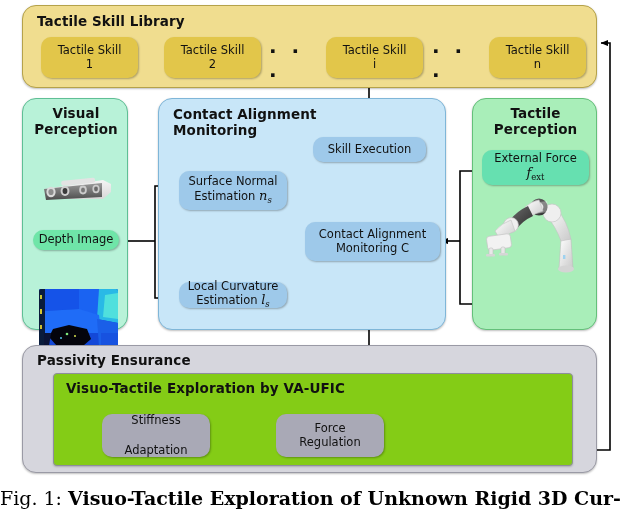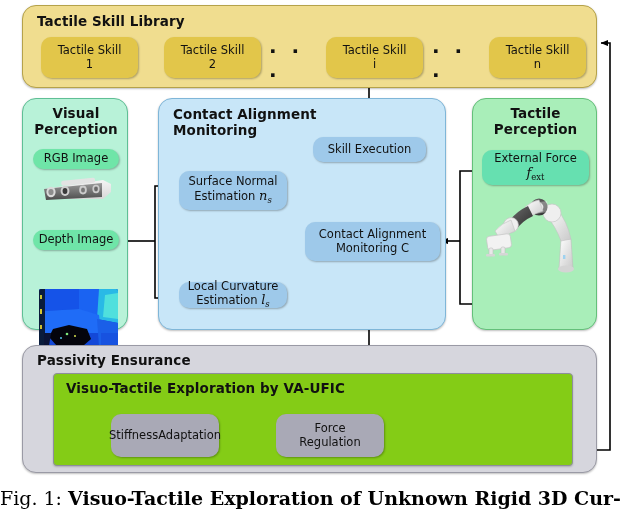--- a/index.html
+++ b/index.html
@@ -125,23 +125,20 @@
       <span>n</span>
     </div>
   </div>
 
   <div class="abs group g-visual" style="left:22px;top:98px;width:106px;height:232px;">
     <div class="group-title abs" style="left:0;top:6px;width:106px;text-align:center;line-height:1.2;">
       <div>Visual</div>
       <div>Perception</div>
     </div>
 
-    <div class="node n-green abs" style="left:10px;top:50px;width:86px;height:20px;">
-      <span>RGB Image</span>
-    </div>
 
     <div class="abs cam" style="left:16px;top:76px;width:76px;height:32px;">
       <svg width="76" height="32" viewBox="0 0 76 32">
         <defs>
           <linearGradient id="camTop" x1="0" y1="0" x2="0" y2="1">
             <stop offset="0" stop-color="#f4f4f4"></stop>
               <stop offset="1" stop-color="#d8d8d8"></stop>
           </linearGradient>
           <linearGradient id="camFront" x1="0" y1="0" x2="0" y2="1">
             <stop offset="0" stop-color="#9a9a9a"></stop>
@@ -274,21 +271,21 @@
     </div>
 
   </div>
 
   <div class="abs group g-passivity" style="left:22px;top:345px;width:575px;height:128px;">
     <div class="group-title abs" style="left:14px;top:6px;">Passivity Ensurance</div>
 
     <div class="abs g-vaufic" style="left:30px;top:27px;width:520px;height:93px;border-width:1.5px;border-style:solid;">
       <div class="group-title abs" style="left:12px;top:6px;">Visuo-Tactile Exploration by VA-UFIC</div>
 
-      <div class="node n-gray abs" style="left:57px;top:40px;width:108px;height:43px;flex-direction:row;">
+      <div class="node n-gray abs" style="left:48px;top:40px;width:108px;height:43px;flex-direction:column;justify-content:space-between;">
         <span>Stiffness</span>
         <span>Adaptation</span>
       </div>
 
       <div class="node n-gray abs" style="left:222px;top:40px;width:108px;height:43px;flex-direction:column;">
         <span>Force</span>
         <span>Regulation</span>
       </div>
 
     </div>

